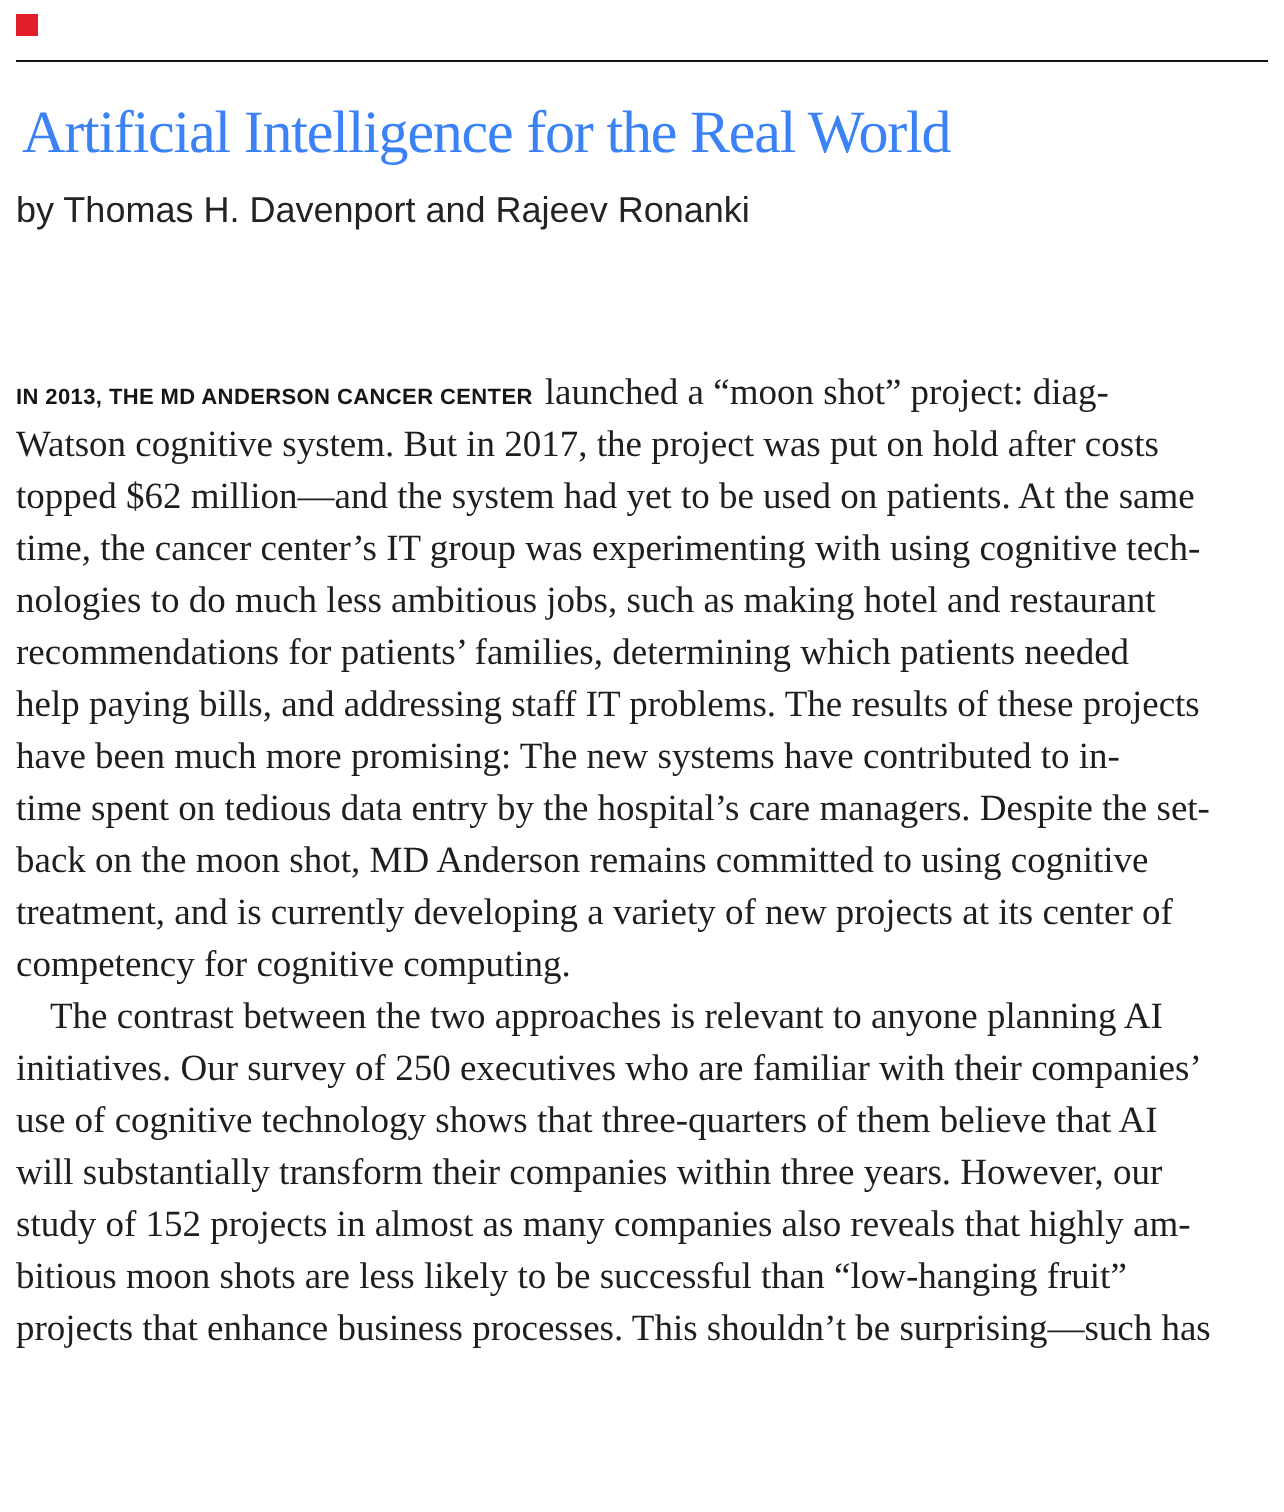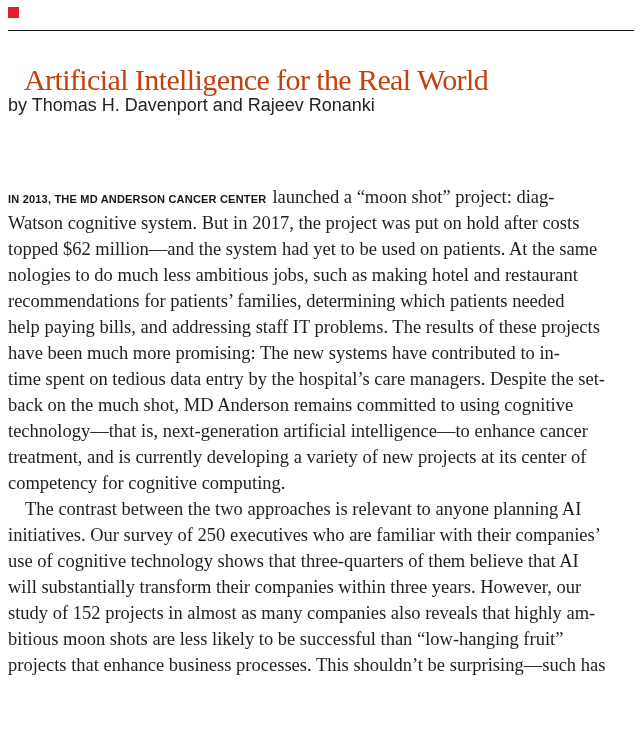--- a/index.html
+++ b/index.html
@@ -24,26 +24,26 @@
     left: 8px;
     right: 8px;
     top: 30px;
     height: 1px;
     background: #161616;
   }
   .title {
     position: absolute;
     left: 8px;
     top: 47px;
-    margin: 16px;
+    margin: 3px;
     font-family: "Liberation Serif", serif;
     font-weight: 400;
     font-size: 30px;
     letter-spacing: -0.6px;
-    color: #c2410c;
+    color: #3b82f6;
     white-space: nowrap;
   }
   .byline {
     position: absolute;
     left: 8px;
     top: 95px;
     font-family: "Liberation Sans", sans-serif;
     font-weight: 500;
     font-size: 18px;
     color: #232323;
@@ -78,27 +78,27 @@
 <div class="page">
   <div class="red-square" style="background: rgb(226, 29, 44);"></div>
   <div class="top-rule" style="background: rgb(22, 22, 22);"></div>
   <h1 class="title">Artificial Intelligence for the Real World</h1>
   <div class="byline">by Thomas H. Davenport and Rajeev Ronanki</div>
   <div class="body-text">
     <div class="line"><span class="lead">IN 2013, THE MD ANDERSON CANCER CENTER</span><span>launched a “moon shot” project: diag-</span></div>
     <div>
         <div class="line">Watson cognitive system. But in 2017, the project was put on hold after costs</div>
         <div class="line">topped $62 million—and the system had yet to be used on patients. At the same</div>
+        <div class="line">time, the cancer center’s IT group was experimenting with using cognitive tech-</div>
         <div class="line">nologies to do much less ambitious jobs, such as making hotel and restaurant</div>
         <div class="line">recommendations for patients’ families, determining which patients needed</div>
         <div class="line">help paying bills, and addressing staff IT problems. The results of these projects</div>
         <div class="line">have been much more promising: The new systems have contributed to in-</div>
         <div class="line">time spent on tedious data entry by the hospital’s care managers. Despite the set-</div>
-        <div class="line">back on the much shot, MD Anderson remains committed to using cognitive</div>
-        <div class="line">technology—that is, next-generation artificial intelligence—to enhance cancer</div>
+        <div class="line">back on the moon shot, MD Anderson remains committed to using cognitive</div>
         <div class="line">treatment, and is currently developing a variety of new projects at its center of</div>
         <div class="line">competency for cognitive computing.</div>
       </div>
     <div class="para2">
         <div class="line">The contrast between the two approaches is relevant to anyone planning AI</div>
         <div class="line">initiatives. Our survey of 250 executives who are familiar with their companies’</div>
         <div class="line">use of cognitive technology shows that three-quarters of them believe that AI</div>
         <div class="line">will substantially transform their companies within three years. However, our</div>
         <div class="line">study of 152 projects in almost as many companies also reveals that highly am-</div>
         <div class="line">bitious moon shots are less likely to be successful than “low-hanging fruit”</div>

